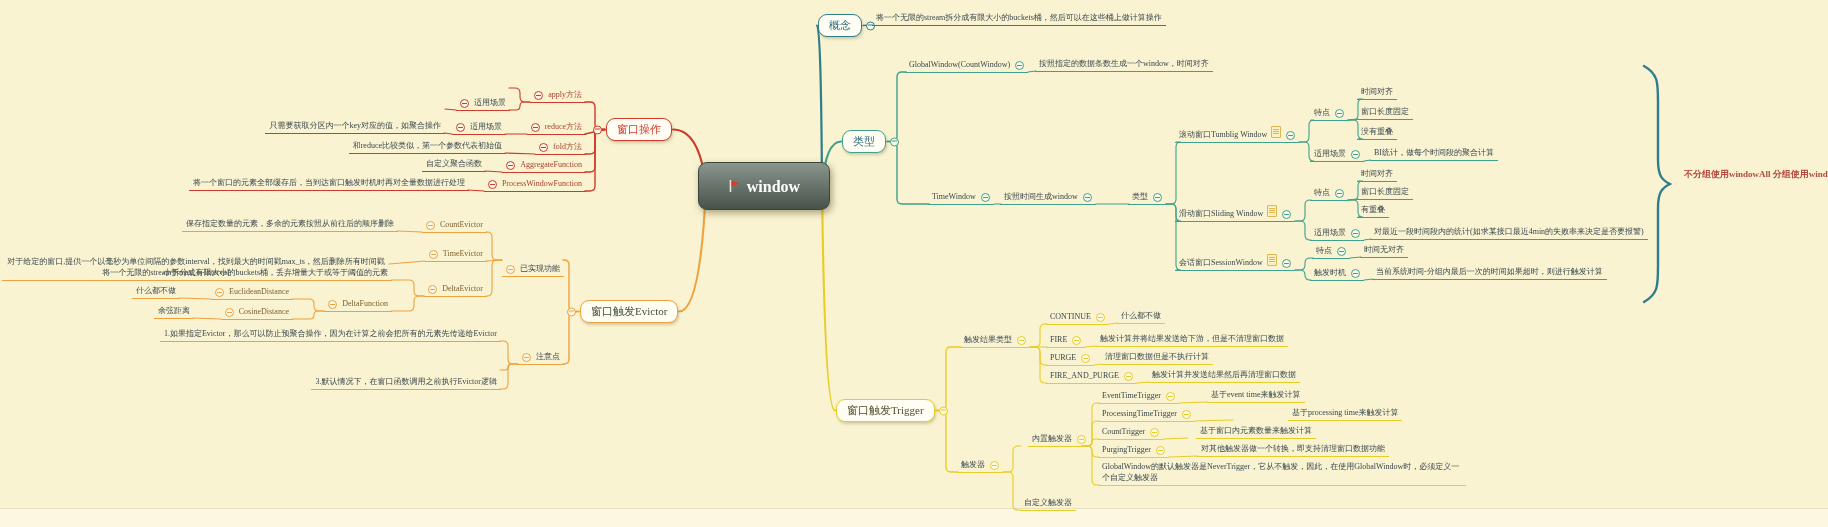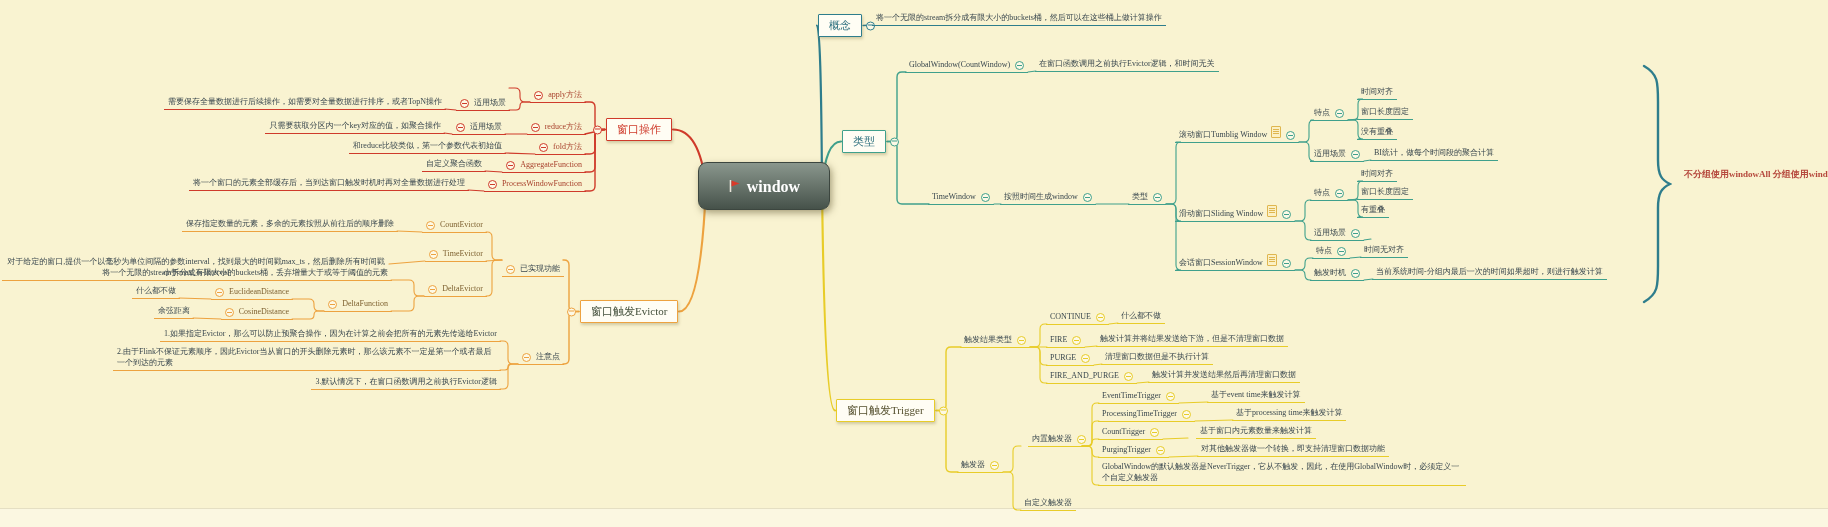--- a/index.html
+++ b/index.html
@@ -3,21 +3,21 @@
 <meta charset="utf-8">
 <style>
 html,body{margin:0;padding:0}
 #map{position:relative;width:1828px;height:527px;background:var(--background,#f9f3d1);overflow:hidden;font-family:"Liberation Serif","DejaVu Serif",serif}
 #wires{position:absolute;left:0;top:0;z-index:1}
 .nd{position:absolute;font-size:8px;line-height:11px;color:var(--text,#39474e);padding:0 4px 2px;border-bottom:1.5px solid transparent;white-space:nowrap;z-index:2}
 .wrap{white-space:normal}
 .l{text-align:right}
 .b-c{border-bottom-color:var(--concept)} .b-t{border-bottom-color:var(--types)}
 .b-o{border-bottom-color:var(--operations)} .b-e{border-bottom-color:var(--evictor)} .b-g{border-bottom-color:var(--trigger)}
-.box{border:1.5px solid;border-radius:1px;background:#fffdf4;padding:4px 10px;font-size:11px;line-height:13px;box-shadow:1px 2px 3px rgba(120,110,60,.3)}
+.box{border:1.5px solid;border-radius:9px;background:#fffdf4;padding:4px 10px;font-size:11px;line-height:13px;box-shadow:1px 2px 3px rgba(120,110,60,.3)}
 .box.b-c{border-color:var(--concept);color:#2c6e7d}
 .box.b-t{border-color:var(--types);color:#2c6e7d}
 .box.b-o{border-color:var(--operations);color:var(--operations)}
 .box.b-e{border-color:var(--evictor);color:#44503c}
 .box.b-g{border-color:var(--trigger);color:#55502e}
 .center-box{background:linear-gradient(180deg,#8a978d,#46524a);border:1px solid #3c463f;border-radius:9px;color:#fff;font-size:16px;font-weight:bold;display:flex;align-items:center;justify-content:center;gap:6px;box-shadow:2px 3px 7px rgba(90,80,40,.5);z-index:3;padding:0}
 .dot{display:inline-block;width:7px;height:7px;border:1px solid;border-radius:50%;background:#fdf9e6;position:relative;margin:0 0 0 5px;transform:translateY(3px)}
 .l .dot{margin:0 5px 0 0}
 .dot::after{content:"";position:absolute;left:1px;right:1px;top:2.5px;height:1px;background:currentColor}
 .b-c .dot{border-color:var(--concept);color:var(--concept)}
@@ -128,55 +128,55 @@
         <path d="M3.5 1.5 L11.5 4.5 L3.5 7.5 Z" fill="#d93a2a"></path>
       </svg>
       <span class="t">window</span>
     </div>
 
 <div id="cbox" class="nd box b-c" style="left:818px;top:14px"><span class="t">概念</span><span class="dot"></span></div>
 <div id="cnote" class="nd b-c" style="left:872px;top:12px">将一个无限的stream拆分成有限大小的buckets桶，然后可以在这些桶上做计算操作</div>
 
 <div id="tbox" class="nd box b-t" style="left:842px;top:130px"><span class="t">类型</span><span class="dot"></span></div>
 <div id="gw" class="nd b-t" style="left:905px;top:58px"><span class="t">GlobalWindow(CountWindow)</span><span class="dot"></span></div>
-<div id="gwn" class="nd b-t" style="left:1035px;top:58px">在窗口函数调用之前执行Evictor逻辑，和时间无关</div>
+<div id="gwn" class="nd b-t" style="left:1035px;top:58px">按照指定的数据条数生成一个window，时间对齐</div>
 <div id="tw" class="nd b-t" style="left:928px;top:190px"><span class="t">TimeWindow</span><span class="dot"></span></div>
 <div id="twn" class="nd b-t" style="left:1000px;top:190px"><span class="t">按照时间生成window</span><span class="dot"></span></div>
 <div id="twt" class="nd b-t" style="left:1128px;top:190px"><span class="t">类型</span><span class="dot"></span></div>
 
 <div id="tumb" class="nd b-t" style="left:1175px;top:126px"><span class="t">滚动窗口Tumblig Window</span><span class="nicon"></span><span class="dot"></span></div>
 <div id="tumbf" class="nd b-t" style="left:1310px;top:106px"><span class="t">特点</span><span class="dot"></span></div>
 <div id="tumbf1" class="nd b-t" style="left:1357px;top:86px">时间对齐</div>
 <div id="tumbf2" class="nd b-t" style="left:1357px;top:106px">窗口长度固定</div>
 <div id="tumbf3" class="nd b-t" style="left:1357px;top:126px">没有重叠</div>
 <div id="tumbs" class="nd b-t" style="left:1310px;top:147px"><span class="t">适用场景</span><span class="dot"></span></div>
 <div id="tumbsn" class="nd b-t" style="left:1370px;top:147px">BI统计，做每个时间段的聚合计算</div>
 
 <div id="slid" class="nd b-t" style="left:1175px;top:205px"><span class="t">滑动窗口Sliding Window</span><span class="nicon"></span><span class="dot"></span></div>
 <div id="slidf" class="nd b-t" style="left:1310px;top:186px"><span class="t">特点</span><span class="dot"></span></div>
 <div id="slidf1" class="nd b-t" style="left:1357px;top:168px">时间对齐</div>
 <div id="slidf2" class="nd b-t" style="left:1357px;top:186px">窗口长度固定</div>
 <div id="slidf3" class="nd b-t" style="left:1357px;top:204px">有重叠</div>
 <div id="slids" class="nd b-t" style="left:1310px;top:226px"><span class="t">适用场景</span><span class="dot"></span></div>
+<div id="slidsn" class="nd b-t" style="left:1370px;top:226px">对最近一段时间段内的统计(如求某接口最近4min的失败率来决定是否要报警)</div>
 
 <div id="sess" class="nd b-t" style="left:1175px;top:254px"><span class="t">会话窗口SessionWindow</span><span class="nicon"></span><span class="dot"></span></div>
 <div id="sessf" class="nd b-t" style="left:1312px;top:244px"><span class="t">特点</span><span class="dot"></span></div>
 <div id="sessfn" class="nd b-t" style="left:1360px;top:244px">时间无对齐</div>
 <div id="sesst" class="nd b-t" style="left:1310px;top:266px"><span class="t">触发时机</span><span class="dot"></span></div>
 <div id="sesstn" class="nd b-t" style="left:1372px;top:266px">当前系统时间-分组内最后一次的时间如果超时，则进行触发计算</div>
 
 <svg class="brace" style="left:1642px;top:64px" width="30" height="240" viewBox="0 0 30 240">
       <path d="M2,2 C16,10 16,18 16,38 L16,96 C16,112 20,116 28,120 C20,124 16,128 16,144 L16,202 C16,222 16,230 2,238" stroke="#2e7d8c" stroke-width="2.4" fill="none" stroke-linecap="round"></path>
     </svg>
 <div class="ann" style="left:1684px;top:168px">不分组使用windowAll 分组使用window</div>
 
 <div id="obox" class="nd box b-o dotleft" style="left:606px;top:118px"><span class="t">窗口操作</span><span class="dot"></span></div>
 <div id="apply" class="nd l b-o rm" style="right:1242px;top:88px"><span class="dot"></span><span class="t">apply方法</span></div>
 <div id="applys" class="nd l b-o" style="right:1318px;top:96px"><span class="dot"></span><span class="t">适用场景</span></div>
-<div id="applysn" class="nd l b-o" style="right:1382px;top:96px">需要保存全量数据进行后续操作，如需要对全量数据进行排序，或者TopN操作</div>
 <div id="reduce" class="nd l b-o rm" style="right:1242px;top:120px"><span class="dot"></span><span class="t">reduce方法</span></div>
 <div id="reduces" class="nd l b-o" style="right:1322px;top:120px"><span class="dot"></span><span class="t">适用场景</span></div>
 <div id="reducesn" class="nd l b-o" style="right:1383px;top:120px">只需要获取分区内一个key对应的值，如聚合操作</div>
 <div id="fold" class="nd l b-o rm" style="right:1242px;top:140px"><span class="dot"></span><span class="t">fold方法</span></div>
 <div id="foldn" class="nd l b-o" style="right:1322px;top:140px">和reduce比较类似，第一个参数代表初始值</div>
 <div id="agg" class="nd l b-o rm" style="right:1242px;top:158px"><span class="dot"></span><span class="t">AggregateFunction</span></div>
 <div id="aggn" class="nd l b-o" style="right:1342px;top:158px">自定义聚合函数</div>
 <div id="proc" class="nd l b-o rm" style="right:1242px;top:177px"><span class="dot"></span><span class="t">ProcessWindowFunction</span></div>
 <div id="procn" class="nd l b-o" style="right:1359px;top:177px">将一个窗口的元素全部缓存后，当到达窗口触发时机时再对全量数据进行处理</div>
 
@@ -188,39 +188,38 @@
 <div id="tevn" class="nd l b-e wrap" style="right:1438px;top:256px;width:380px;text-align:center">对于给定的窗口,提供一个以毫秒为单位间隔的参数interval，找到最大的时间戳max_ts，然后删除所有时间戳小于max_ts-interval</div>
 <div id="dev" class="nd l b-e kw" style="right:1341px;top:282px"><span class="dot"></span><span class="t">DeltaEvictor</span></div>
 <div id="devn" class="nd l b-e" style="right:1436px;top:267px">将一个无限的stream拆分成有限大小的buckets桶，丢弃增量大于或等于阈值的元素</div>
 <div id="dfn" class="nd l b-e kw" style="right:1436px;top:297px"><span class="dot"></span><span class="t">DeltaFunction</span></div>
 <div id="eucl" class="nd l b-e kw" style="right:1535px;top:285px"><span class="dot"></span><span class="t">EuclideanDistance</span></div>
 <div id="eucln" class="nd l b-e" style="right:1648px;top:285px">什么都不做</div>
 <div id="cosd" class="nd l b-e kw" style="right:1535px;top:305px"><span class="dot"></span><span class="t">CosineDistance</span></div>
 <div id="cosdn" class="nd l b-e" style="right:1634px;top:305px">余弦距离</div>
 <div id="evnotes" class="nd l b-e" style="right:1264px;top:350px"><span class="dot"></span><span class="t">注意点</span></div>
 <div id="evn1" class="nd l b-e" style="right:1327px;top:328px">1.如果指定Evictor，那么可以防止预聚合操作，因为在计算之前会把所有的元素先传递给Evictor</div>
-<div id="evn2" class="nd l b-e wrap" style="right:1327px;top:346px;width:380px;text-align:left">2.由于Flink不保证元素顺序，因此Evictor当从窗口的开头删除元素时，那么该元素不一定是第一个或者最后一个到达的元素</div>
 <div id="evn3" class="nd l b-e" style="right:1327px;top:376px">3.默认情况下，在窗口函数调用之前执行Evictor逻辑</div>
 
 <div id="gbox" class="nd box b-g" style="left:836px;top:399px"><span class="t">窗口触发Trigger</span><span class="dot"></span></div>
 <div id="rtypes" class="nd b-g" style="left:960px;top:333px"><span class="t">触发结果类型</span><span class="dot"></span></div>
 <div id="rt0" class="nd b-g" style="left:1046px;top:310px"><span class="t">CONTINUE</span><span class="dot"></span></div>
 <div id="rt0n" class="nd b-g" style="left:1117px;top:310px">什么都不做</div>
 <div id="rt1" class="nd b-g" style="left:1046px;top:333px"><span class="t">FIRE</span><span class="dot"></span></div>
 <div id="rt1n" class="nd b-g" style="left:1096px;top:333px">触发计算并将结果发送给下游，但是不清理窗口数据</div>
 <div id="rt2" class="nd b-g" style="left:1046px;top:351px"><span class="t">PURGE</span><span class="dot"></span></div>
 <div id="rt2n" class="nd b-g" style="left:1101px;top:351px">清理窗口数据但是不执行计算</div>
 <div id="rt3" class="nd b-g" style="left:1046px;top:369px"><span class="t">FIRE_AND_PURGE</span><span class="dot"></span></div>
 <div id="rt3n" class="nd b-g" style="left:1148px;top:369px">触发计算并发送结果然后再清理窗口数据</div>
 <div id="trs" class="nd b-g" style="left:957px;top:458px"><span class="t">触发器</span><span class="dot"></span></div>
 <div id="bi" class="nd b-g" style="left:1028px;top:432px"><span class="t">内置触发器</span><span class="dot"></span></div>
 <div id="bt0" class="nd b-g" style="left:1098px;top:389px"><span class="t">EventTimeTrigger</span><span class="dot"></span></div>
 <div id="bt0n" class="nd b-g" style="left:1207px;top:389px">基于event time来触发计算</div>
 <div id="bt1" class="nd b-g" style="left:1098px;top:407px"><span class="t">ProcessingTimeTrigger</span><span class="dot"></span></div>
-<div id="bt1n" class="nd b-g" style="left:1232px;top:407px">基于processing time来触发计算</div>
+<div id="bt1n" class="nd b-g" style="left:1288px;top:407px">基于processing time来触发计算</div>
 <div id="bt2" class="nd b-g" style="left:1098px;top:425px"><span class="t">CountTrigger</span><span class="dot"></span></div>
 <div id="bt2n" class="nd b-g" style="left:1196px;top:425px">基于窗口内元素数量来触发计算</div>
 <div id="bt3" class="nd b-g" style="left:1098px;top:443px"><span class="t">PurgingTrigger</span><span class="dot"></span></div>
 <div id="bt3n" class="nd b-g" style="left:1197px;top:443px">对其他触发器做一个转换，即支持清理窗口数据功能</div>
 <div id="bt4" class="nd b-g wrap" style="left:1098px;top:461px;width:360px">GlobalWindow的默认触发器是NeverTrigger，它从不触发，因此，在使用GlobalWindow时，必须定义一个自定义触发器</div>
 <div id="custom" class="nd b-g" style="left:1020px;top:497px">自定义触发器</div>
 
 <div class="strip"></div>
 </div>
 

